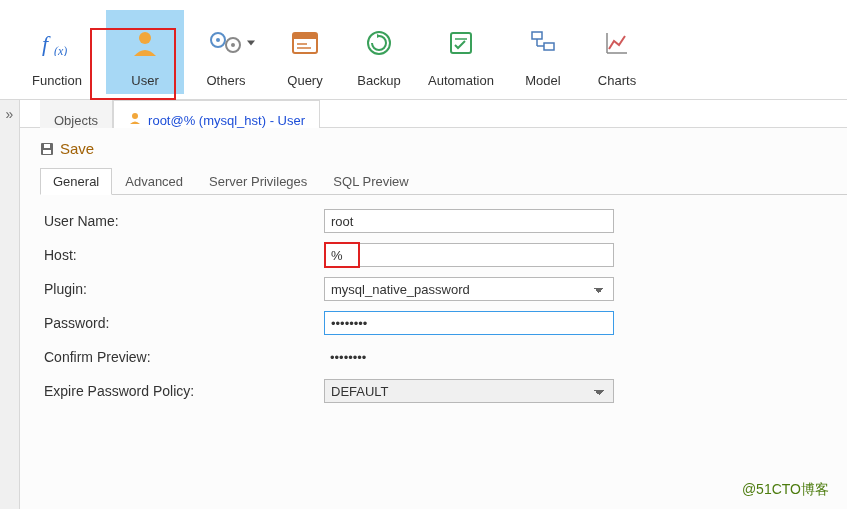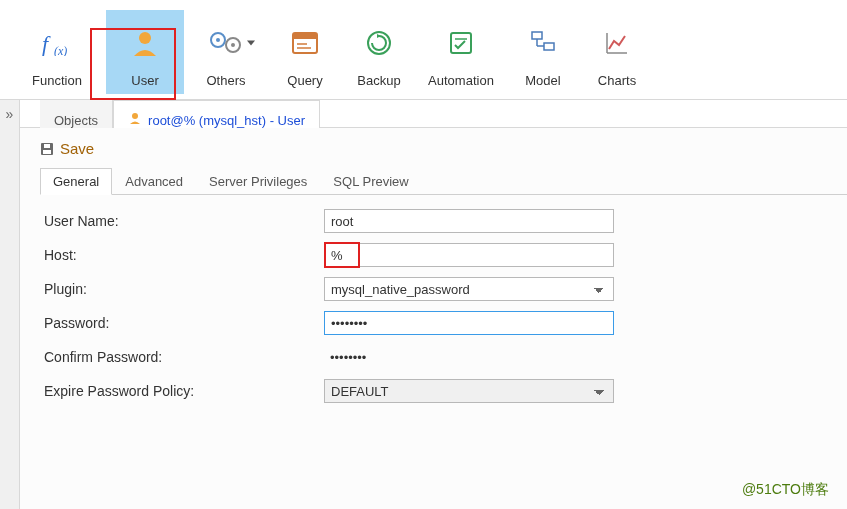--- a/index.html
+++ b/index.html
@@ -370,21 +370,21 @@
         <option>mysql_native_password</option>
       </select>
     </div>
 
     <div class="form-row">
       <div class="form-label">Password:</div>
       <input type="text" class="form-input focused" value="••••••••" style="">
     </div>
 
     <div class="form-row">
-      <div class="form-label">Confirm Password:</div>
+      <div class="form-label">Confirm Preview:</div>
       <input type="text" class="form-input" style="border: none; background: transparent;" value="••••••••">
     </div>
 
     <div class="form-row">
       <div class="form-label">Expire Password Policy:</div>
       <select class="form-select" style="background-color:#f0f0f0">
         <option>DEFAULT</option>
       </select>
     </div>
 

